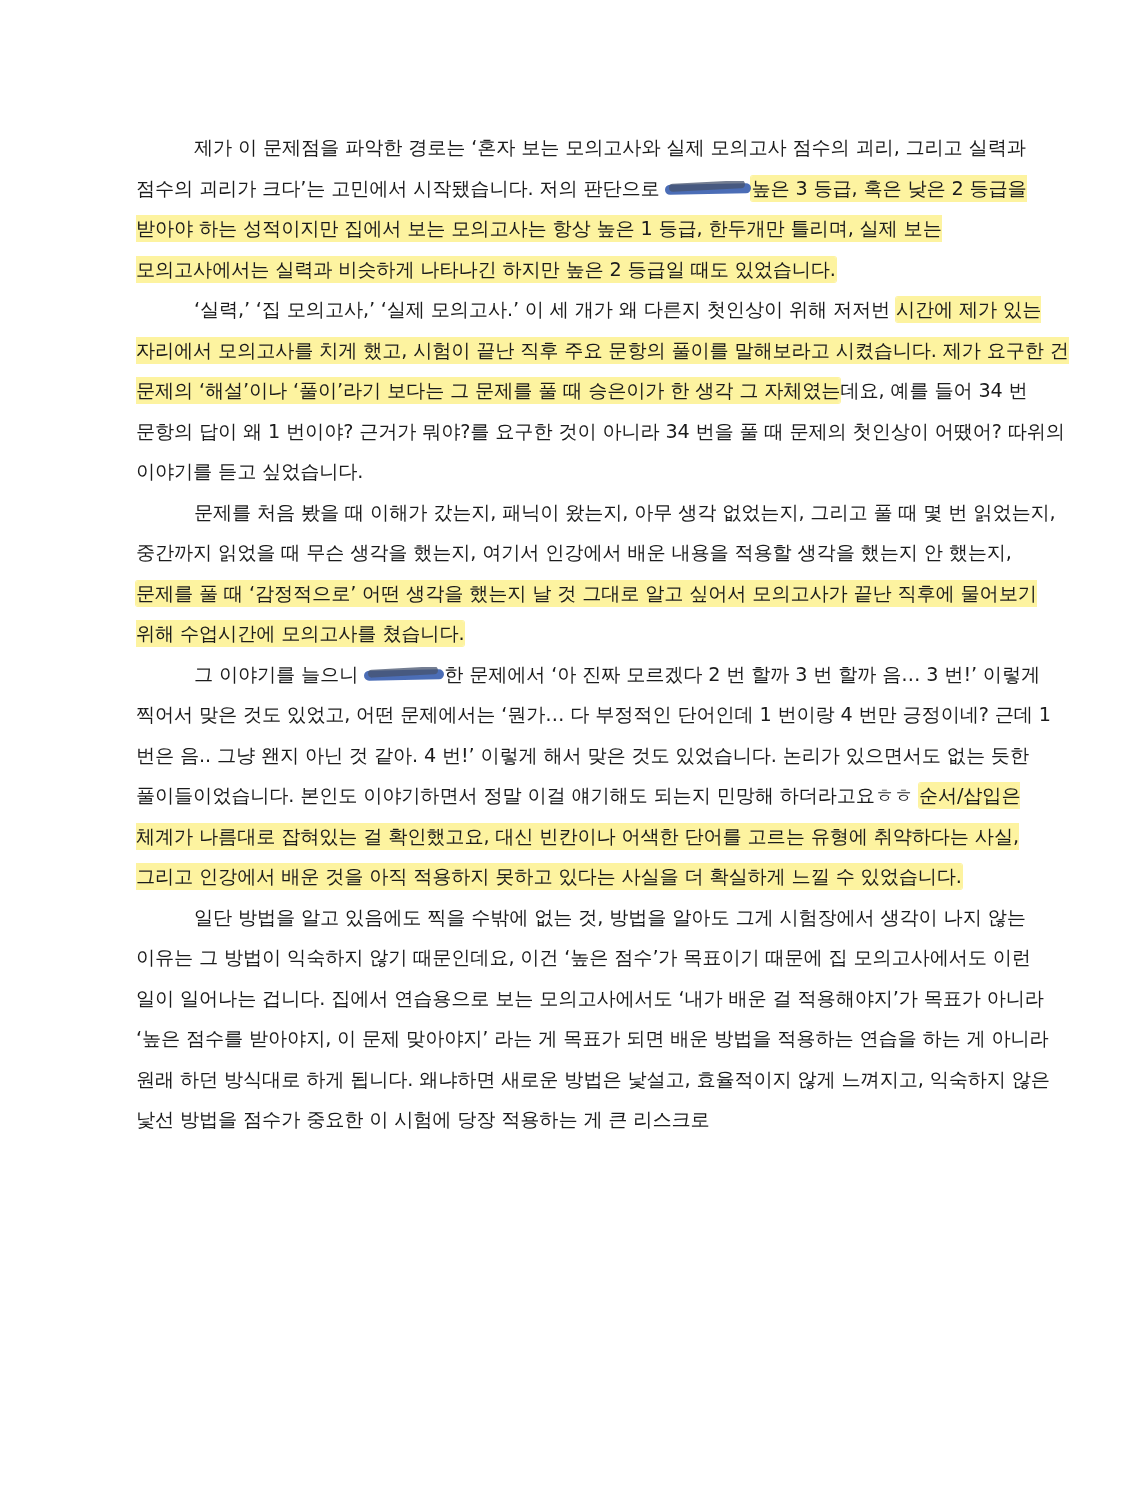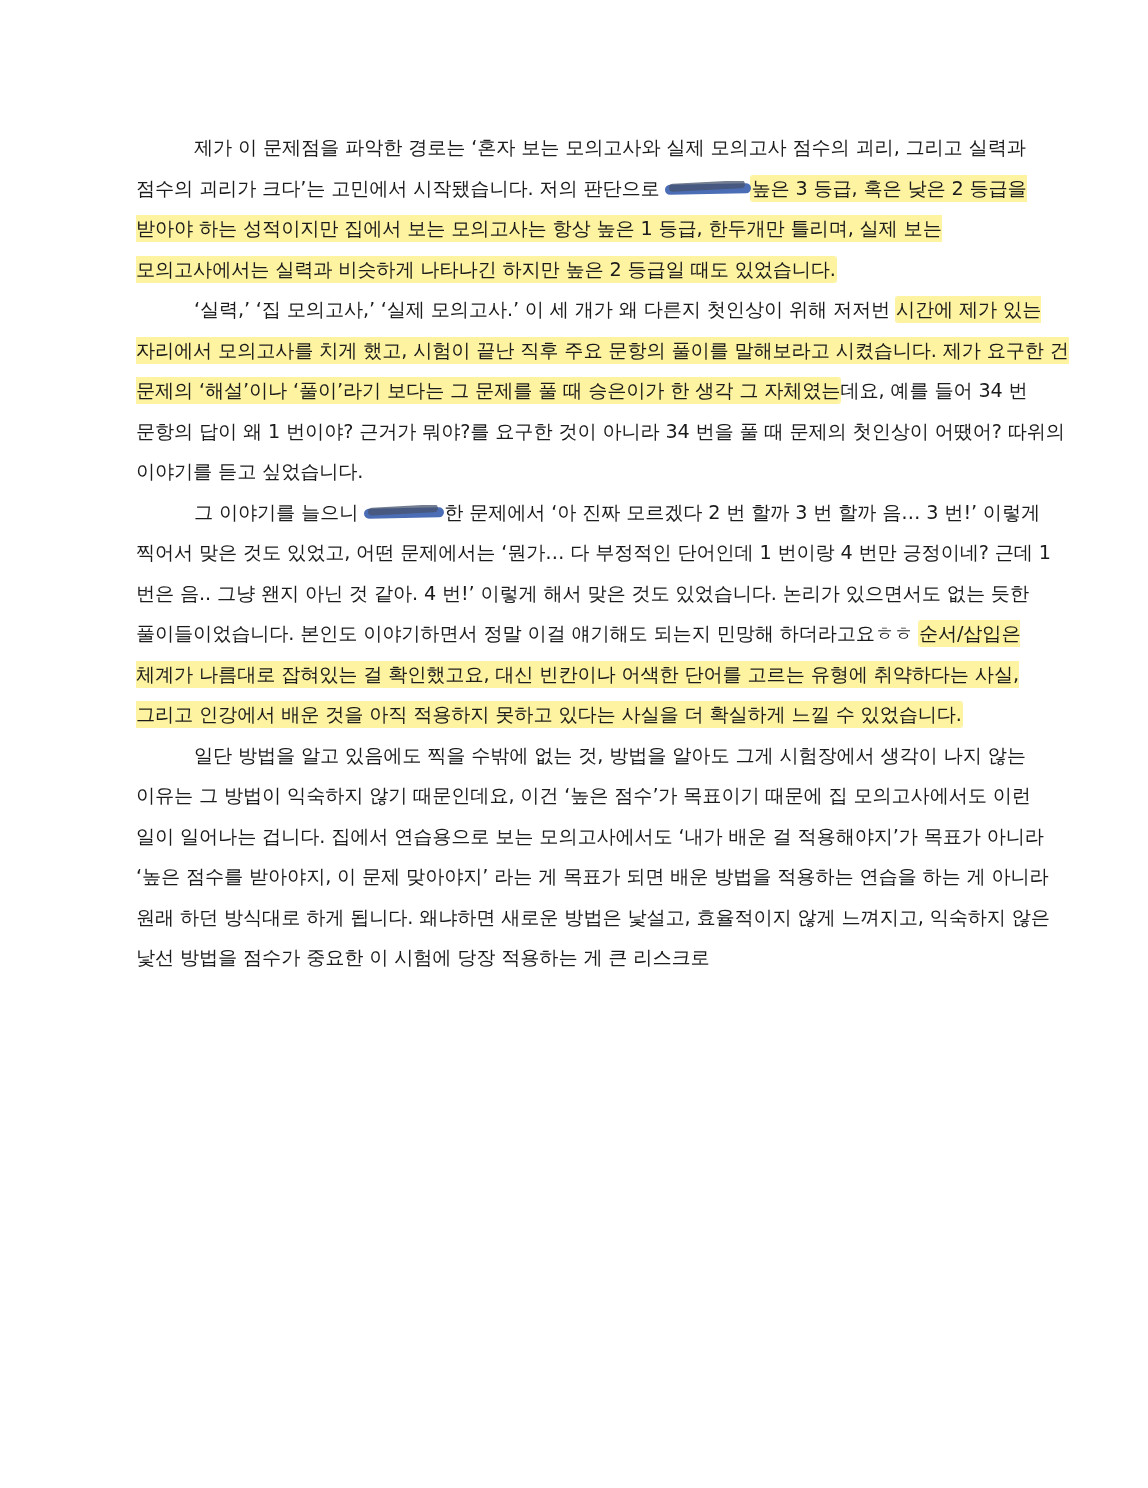--- a/index.html
+++ b/index.html
@@ -82,19 +82,20 @@
 </head>
 <body>
 
 <div class="page">
   <div class="doc-body">
 
     <p class="para"><span class="indent"></span><span>제가 이 문제점을 파악한 경로는 ‘혼자 보는 모의고사와 실제 모의고사 점수의 괴리, 그리고 실력과 점수의 괴리가 크다’는 고민에서 시작됐습니다. 저의 판단으로 </span><span class="redact"></span><span class="hl-yellow">높은 3 등급, 혹은 낮은 2 등급을 받아야 하는 성적이지만 집에서 보는 모의고사는 항상 높은 1 등급, 한두개만 틀리며, 실제 보는 모의고사에서는 실력과 비슷하게 나타나긴 하지만 높은 2 등급일 때도 있었습니다.</span></p>
 
     <p class="para"><span class="indent"></span><span>‘실력,’ ‘집 모의고사,’ ‘실제 모의고사.’ 이 세 개가 왜 다른지 첫인상이 위해 저저번 </span><span class="hl-yellow">시간에 제가 있는 자리에서 모의고사를 치게 했고, 시험이 끝난 직후 주요 문항의 풀이를 말해보라고 시켰습니다. 제가 요구한 건 문제의 ‘해설’이나 ‘풀이’라기 보다는 그 문제를 풀 때 승은이가 한 생각 그 자체였는</span><span>데요, 예를 들어 34 번 문항의 답이 왜 1 번이야? 근거가 뭐야?를 요구한 것이 아니라 34 번을 풀 때 문제의 첫인상이 어땠어? 따위의 이야기를 듣고 싶었습니다.</span></p>
 
+    <p class="para"><span class="indent"></span><span>문제를 처음 봤을 때 이해가 갔는지, 패닉이 왔는지, 아무 생각 없었는지, 그리고 풀 때 몇 번 읽었는지, 중간까지 읽었을 때 무슨 생각을 했는지, 여기서 인강에서 배운 내용을 적용할 생각을 했는지 안 했는지, </span><span class="hl-yellow">문제를 풀 때 ‘감정적으로’ 어떤 생각을 했는지 날 것 그대로 알고 싶어서 모의고사가 끝난 직후에 물어보기 위해 수업시간에 모의고사를 쳤습니다.</span></p>
 
     <p class="para"><span class="indent"></span><span>그 이야기를 늘으니 </span><span class="redact redact-sm"></span><span>한 문제에서 ‘아 진짜 모르겠다 2 번 할까 3 번 할까 음… 3 번!’ 이렇게 찍어서 맞은 것도 있었고, 어떤 문제에서는 ‘뭔가… 다 부정적인 단어인데 1 번이랑 4 번만 긍정이네? 근데 1 번은 음.. 그냥 왠지 아닌 것 같아. 4 번!’ 이렇게 해서 맞은 것도 있었습니다. 논리가 있으면서도 없는 듯한 풀이들이었습니다. 본인도 이야기하면서 정말 이걸 얘기해도 되는지 민망해 하더라고요ㅎㅎ </span><span class="hl-yellow">순서/삽입은 체계가 나름대로 잡혀있는 걸 확인했고요, 대신 빈칸이나 어색한 단어를 고르는 유형에 취약하다는 사실, 그리고 인강에서 배운 것을 아직 적용하지 못하고 있다는 사실을 더 확실하게 느낄 수 있었습니다.</span></p>
 
     <p class="para"><span class="indent"></span><span>일단 방법을 알고 있음에도 찍을 수밖에 없는 것, 방법을 알아도 그게 시험장에서 생각이 나지 않는 이유는 그 방법이 익숙하지 않기 때문인데요, 이건 ‘높은 점수’가 목표이기 때문에 집 모의고사에서도 이런 일이 일어나는 겁니다. 집에서 연습용으로 보는 모의고사에서도 ‘내가 배운 걸 적용해야지’가 목표가 아니라 ‘높은 점수를 받아야지, 이 문제 맞아야지’ 라는 게 목표가 되면 배운 방법을 적용하는 연습을 하는 게 아니라 원래 하던 방식대로 하게 됩니다. 왜냐하면 새로운 방법은 낯설고, 효율적이지 않게 느껴지고, 익숙하지 않은 낯선 방법을 점수가 중요한 이 시험에 당장 적용하는 게 큰 리스크로</span></p>
 
   </div>
 </div>
 
 </body></html>

